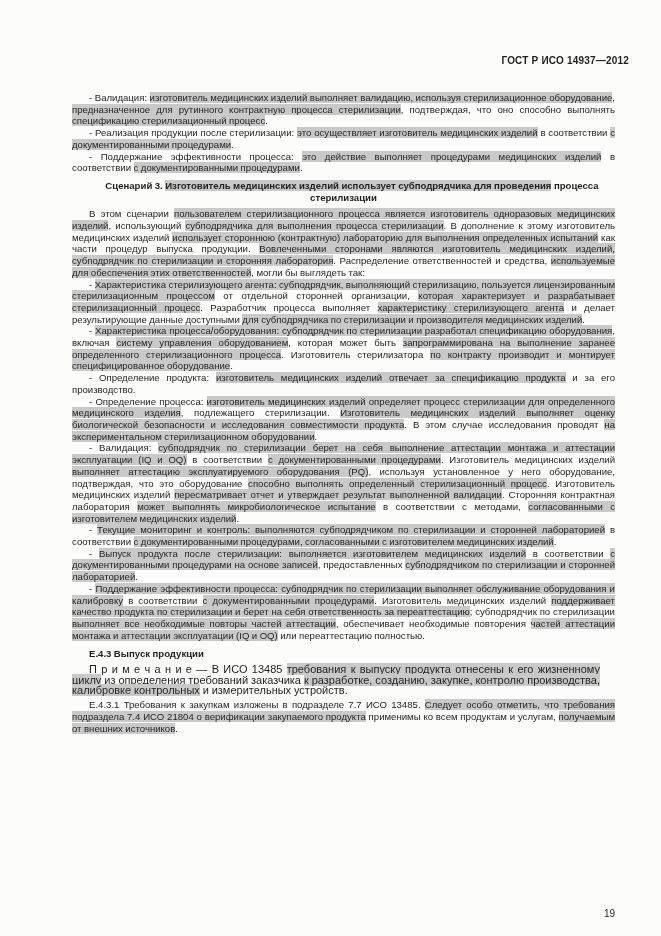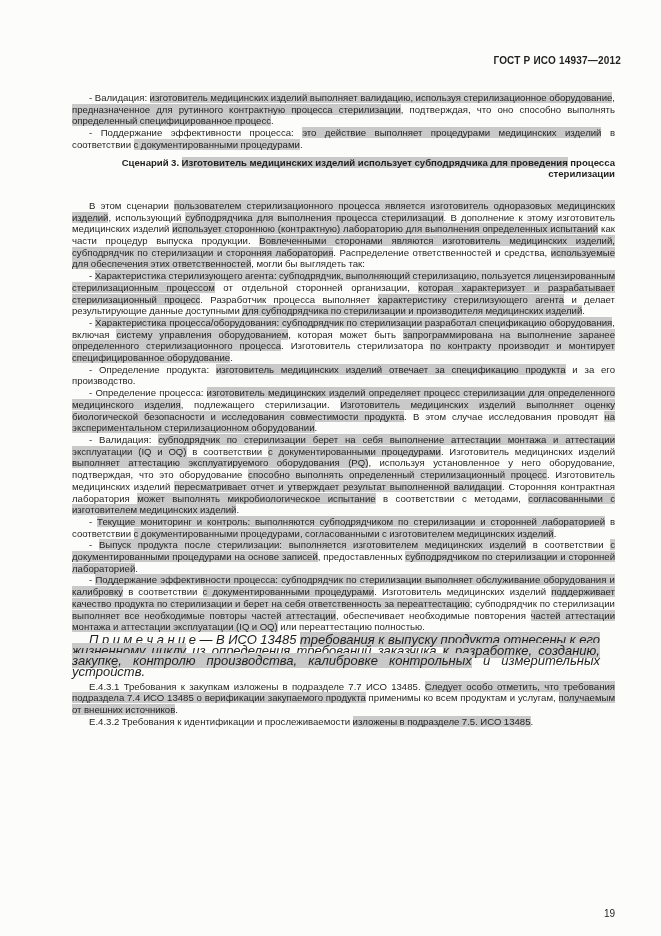--- a/index.html
+++ b/index.html
@@ -10,21 +10,21 @@
     position: relative;
     width: 661px;
     height: 936px;
     background: var(--paper);
     overflow: hidden;
     color: var(--ink);
   }
   .running-header {
     position: absolute;
     top: 55px;
-    right: 40px;
+    right: 32px;
     font-size: 10px;
     font-weight: 700;
     letter-spacing: 0.2px;
   }
   .doc-body {
     position: absolute;
     top: 92px;
     left: 72px;
     width: 543px;
   }
@@ -33,61 +33,61 @@
     font-size: 9.6px;
     line-height: 11.7px;
     text-align: justify;
     text-indent: 17px;
     hyphens: auto;
     -webkit-hyphens: auto;
     word-spacing: -0.2px;
   }
   .doc-body p.scenario-heading {
     font-weight: 700;
-    text-align: right;
+    text-align: center;
     margin-top: 6px;
-    margin-bottom: 20px;
+    margin-bottom: 5px;
   }
   .doc-body p.subsection-heading {
     font-weight: 700;
     margin-top: 7px;
     margin-bottom: 4px;
   }
   .doc-body p.note {
-    font-size: 13px;
+    font-size: 11px;
     line-height: 10.7px;
     margin: 2px 15px 3px 0;
-    font-style: italic;
   }
   .hl { background: var(--hl); }
   .page-number {
     position: absolute;
     top: 908px;
     right: 46px;
     font-size: 10px;
   }
 </style>
 </head>
 <body>
 
 <div class="page">
   <div class="running-header">ГОСТ Р ИСО 14937—2012</div>
 
   <div class="doc-body">
-      <p class="p">- Валидация: <span class="hl">изготовитель медицинских изделий выполняет валидацию, используя стерилизационное оборудование</span>, <span class="hl">предназначенное для рутинного контрактную процесса стерилизации</span>, подтверждая, что оно способно выполнять <span class="hl">определенный специфицированное процесс</span>.</p>
+      <p class="p">- Валидация: <span class="hl">изготовитель медицинских изделий выполняет валидацию, используя стерилизационное оборудование</span>, <span class="hl">предназначенное для рутинного контрактную процесса стерилизации</span>, подтверждая, что оно способно выполнять <span class="hl">спецификацию стерилизационный процесс</span>.</p>
+      <p class="p">- Реализация продукции после стерилизации: <span class="hl">это осуществляет изготовитель медицинских изделий</span> в соответствии <span class="hl">с документированными процедурами</span>.</p>
       <p class="p">- Поддержание эффективности процесса: <span class="hl">это действие выполняет процедурами медицинских изделий</span> в соответствии <span class="hl">с документированными процедурами</span>.</p>
       <p class="scenario-heading">Сценарий 3. <span class="hl">Изготовитель медицинских изделий использует субподрядчика для проведения</span> процесса стерилизации</p>
       <p class="p">В этом сценарии <span class="hl">пользователем стерилизационного процесса является изготовитель одноразовых медицинских изделий</span>, использующий <span class="hl">субподрядчика для выполнения процесса стерилизации</span>. В дополнение к этому изготовитель медицинских изделий <span class="hl">использует стороннюю (контрактную) лабораторию для выполнения определенных испытаний</span> как части процедур выпуска продукции. <span class="hl">Вовлеченными сторонами являются изготовитель медицинских изделий, субподрядчик по стерилизации и сторонняя лаборатория</span>. Распределение ответственностей и средства, <span class="hl">используемые для обеспечения этих ответственностей</span>, могли бы выглядеть так:</p>
       <p class="p">- <span class="hl">Характеристика стерилизующего агента: субподрядчик, выполняющий стерилизацию, пользуется лицензированным стерилизационным процессом</span> от отдельной сторонней организации, <span class="hl">которая характеризует и разрабатывает стерилизационный процесс</span>. Разработчик процесса выполняет <span class="hl">характеристику стерилизующего агента</span> и делает результирующие данные доступными <span class="hl">для субподрядчика по стерилизации и производителя медицинских изделий</span>.</p>
       <p class="p">- <span class="hl">Характеристика процесса/оборудования: субподрядчик по стерилизации разработал спецификацию оборудования</span>, включая <span class="hl">систему управления оборудованием</span>, которая может быть <span class="hl">запрограммирована на выполнение заранее определенного стерилизационного процесса</span>. Изготовитель стерилизатора <span class="hl">по контракту производит и монтирует специфицированное оборудование</span>.</p>
       <p class="p">- Определение продукта: <span class="hl">изготовитель медицинских изделий отвечает за спецификацию продукта</span> и за его производство.</p>
       <p class="p">- Определение процесса: <span class="hl">изготовитель медицинских изделий определяет процесс стерилизации для определенного медицинского изделия</span>, подлежащего стерилизации. <span class="hl">Изготовитель медицинских изделий выполняет оценку биологической безопасности и исследования совместимости продукта</span>. В этом случае исследования проводят <span class="hl">на экспериментальном стерилизационном оборудовании</span>.</p>
       <p class="p">- Валидация: <span class="hl">субподрядчик по стерилизации берет на себя выполнение аттестации монтажа и аттестации эксплуатации (IQ и OQ)</span> в соответствии <span class="hl">с документированными процедурами</span>. Изготовитель медицинских изделий <span class="hl">выполняет аттестацию эксплуатируемого оборудования (PQ)</span>, используя установленное у него оборудование, подтверждая, что это оборудование <span class="hl">способно выполнять определенный стерилизационный процесс</span>. Изготовитель медицинских изделий <span class="hl">пересматривает отчет и утверждает результат выполненной валидации</span>. Сторонняя контрактная лаборатория <span class="hl">может выполнять микробиологическое испытание</span> в соответствии с методами, <span class="hl">согласованными с изготовителем медицинских изделий</span>.</p>
       <p class="p">- <span class="hl">Текущие мониторинг и контроль: выполняются субподрядчиком по стерилизации и сторонней лабораторией</span> в соответствии <span class="hl">с документированными процедурами, согласованными с изготовителем медицинских изделий</span>.</p>
       <p class="p">- <span class="hl">Выпуск продукта после стерилизации: выполняется изготовителем медицинских изделий</span> в соответствии <span class="hl">с документированными процедурами на основе записей</span>, предоставленных <span class="hl">субподрядчиком по стерилизации и сторонней лабораторией</span>.</p>
       <p class="p">- <span class="hl">Поддержание эффективности процесса: субподрядчик по стерилизации выполняет обслуживание оборудования и калибровку</span> в соответствии <span class="hl">с документированными процедурами</span>. Изготовитель медицинских изделий <span class="hl">поддерживает качество продукта по стерилизации и берет на себя ответственность за переаттестацию</span>; субподрядчик по стерилизации <span class="hl">выполняет все необходимые повторы частей аттестации</span>, обеспечивает необходимые повторения <span class="hl">частей аттестации монтажа и аттестации эксплуатации (IQ и OQ)</span> или переаттестацию полностью.</p>
+      <p class="subsection-heading">Е.4.3 Выпуск продукции</p>
       <p class="note">П р и м е ч а н и е — В ИСО 13485 <span class="hl">требования к выпуску продукта отнесены к его жизненному циклу</span> из определения требований заказчика <span class="hl">к разработке, созданию, закупке, контролю производства, калибровке контрольных</span> и измерительных устройств.</p>
-      <p class="p">Е.4.3.1 Требования к закупкам изложены в подразделе 7.7 ИСО 13485. <span class="hl">Следует особо отметить, что требования подраздела 7.4 ИСО 13485 о верификации закупаемого продукта</span> применимы ко всем продуктам и услугам, <span class="hl">получаемым от внешних источников</span>.</p>
-      <p class="p">Е.4.3.2 Требования к идентификации и прослеживаемости <span class="hl">изложены в подразделе 7.5. ИСО 13485</span>.</p>
+      <p class="p">Е.4.3.1 Требования к закупкам изложены в подразделе 7.7 ИСО 13485. <span class="hl">Следует особо отметить, что требования подраздела 7.4 ИСО 21804 о верификации закупаемого продукта</span> применимы ко всем продуктам и услугам, <span class="hl">получаемым от внешних источников</span>.</p>
     </div>
 
   <div class="page-number">19</div>
 </div>
 
 </body></html>

